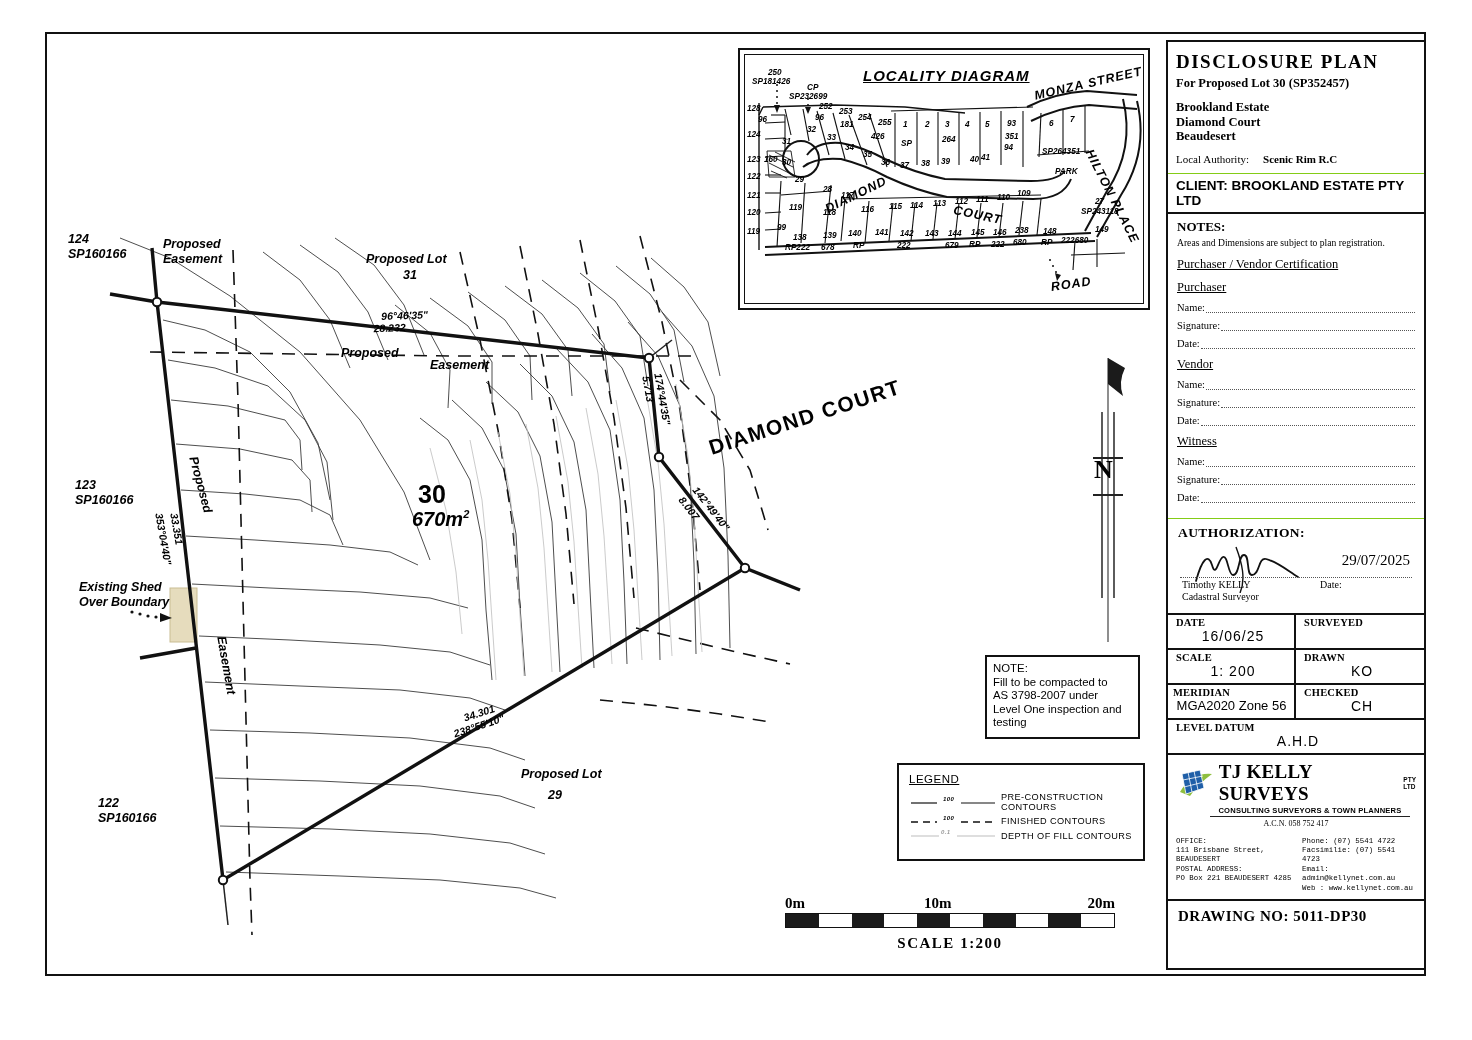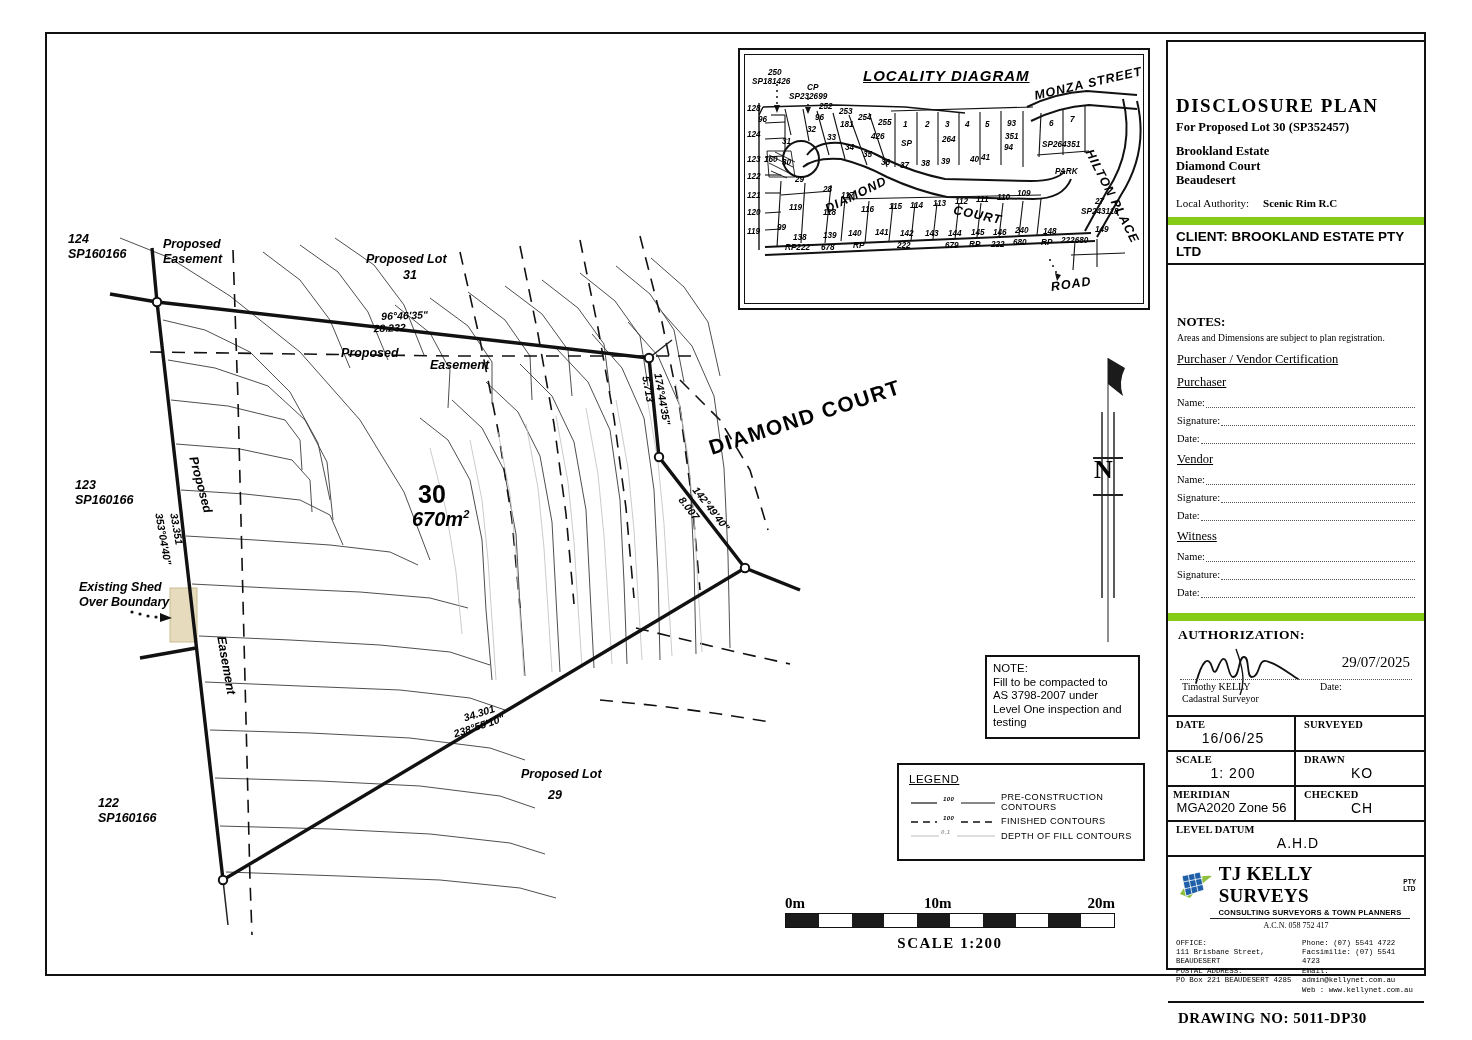--- a/index.html
+++ b/index.html
@@ -9,21 +9,21 @@
   
   #frame{position:absolute;left:45px;top:32px;width:1381px;height:944px;
          border:2px solid #111;box-sizing:border-box;}
 
   
   .abs{position:absolute;}
 
   
   #titleblock{position:absolute;left:1166px;top:40px;width:260px;height:930px;
               border:2px solid #111;box-sizing:border-box;background:#fff;}
-  .tb-sec{border-bottom:8px solid #84cc16;box-sizing:border-box;padding:5px 8px;margin-top:44px;}
+  .tb-sec{border-bottom:1px solid #84cc16;box-sizing:border-box;padding:5px 8px;}
   .tb-title{font-family:"Liberation Serif",serif;font-weight:bold;font-size:19px;
             letter-spacing:1.5px;margin:4px 0 3px 0;}
   .tb-sub{font-family:"Liberation Serif",serif;font-weight:bold;font-size:12.5px;margin-bottom:9px;}
   .tb-addr{font-family:"Liberation Serif",serif;font-weight:bold;font-size:12.5px;line-height:14.5px;}
   .tb-la{font-family:"Liberation Serif",serif;font-size:11px;margin-top:9px;display:flex;gap:14px;}
   .tb-la b{font-size:11px;}
   .tb-client{font-weight:bold;font-size:13.5px;padding:4px 8px;border-bottom:2px solid #111;}
   .tb-notes-h{font-family:"Liberation Serif",serif;font-weight:bold;font-size:13px;}
   .tb-notes-b{font-family:"Liberation Serif",serif;font-size:9.6px;margin-top:2px;}
   .cert-h{font-family:"Liberation Serif",serif;font-size:12.5px;text-decoration:underline;
@@ -403,21 +403,21 @@
         <div class="loc-lbl" style="left: 262px; top: 64px;">93</div>
         <div class="loc-lbl" style="left: 260px; top: 77px;">351</div>
         <div class="loc-lbl" style="left: 155px; top: 106px;">37</div>
         <div class="loc-lbl" style="left: 176px; top: 104px;">38</div>
         <div class="loc-lbl" style="left: 196px; top: 102px;">39</div>
         <div class="loc-lbl" style="left: 225px; top: 100px;">40</div>
         <div class="loc-lbl" style="left: 236px; top: 98px;">41</div>
         <div class="loc-lbl" style="left: 259px; top: 88px;">94</div>
         <div class="loc-lbl" style="left: 304px; top: 64px;">6</div>
         <div class="loc-lbl" style="left: 325px; top: 60px;">7</div>
-        <div class="loc-lbl" style="left: 297px; top: 85px;">SP264351</div>
+        <div class="loc-lbl" style="left: 297px; top: 92px;">SP264351</div>
         <div class="loc-lbl" style="left: 310px; top: 112px;">PARK</div>
         <div class="loc-lbl" style="left: 350px; top: 142px;">27</div>
         <div class="loc-lbl" style="left: 336px; top: 152px;">SP243118</div>
         <div class="loc-lbl" style="left: 2px; top: 100px;">123</div>
         <div class="loc-lbl" style="left: 19px; top: 100px;">160</div>
         <div class="loc-lbl" style="left: 37px; top: 103px;">30</div>
         <div class="loc-lbl" style="left: 2px; top: 117px;">122</div>
         <div class="loc-lbl" style="left: 50px; top: 120px;">29</div>
         <div class="loc-lbl" style="left: 78px; top: 130px;">28</div>
         <div class="loc-lbl" style="left: 96px; top: 136px;">117</div>
@@ -444,21 +444,21 @@
         <div class="loc-lbl" style="left: 130px; top: 173px;">141</div>
         <div class="loc-lbl" style="left: 155px; top: 174px;">142</div>
         <div class="loc-lbl" style="left: 152px; top: 186px;">222</div>
         <div class="loc-lbl" style="left: 180px; top: 174px;">143</div>
         <div class="loc-lbl" style="left: 203px; top: 174px;">144</div>
         <div class="loc-lbl" style="left: 200px; top: 186px;">679</div>
         <div class="loc-lbl" style="left: 226px; top: 173px;">145</div>
         <div class="loc-lbl" style="left: 224px; top: 185px;">RP</div>
         <div class="loc-lbl" style="left: 248px; top: 173px;">146</div>
         <div class="loc-lbl" style="left: 246px; top: 185px;">222</div>
-        <div class="loc-lbl" style="left: 270px; top: 171px;">240</div>
+        <div class="loc-lbl" style="left: 270px; top: 171px;">238</div>
         <div class="loc-lbl" style="left: 268px; top: 183px;">680</div>
         <div class="loc-lbl" style="left: 298px; top: 172px;">148</div>
         <div class="loc-lbl" style="left: 296px; top: 183px;">RP</div>
         <div class="loc-lbl" style="left: 321px; top: 170px; margin-left: 29px;">149</div>
         <div class="loc-lbl" style="left: 316px; top: 181px;">222680</div>
       </div>
   </div>
 </div>
 
 <div id="notebox">

